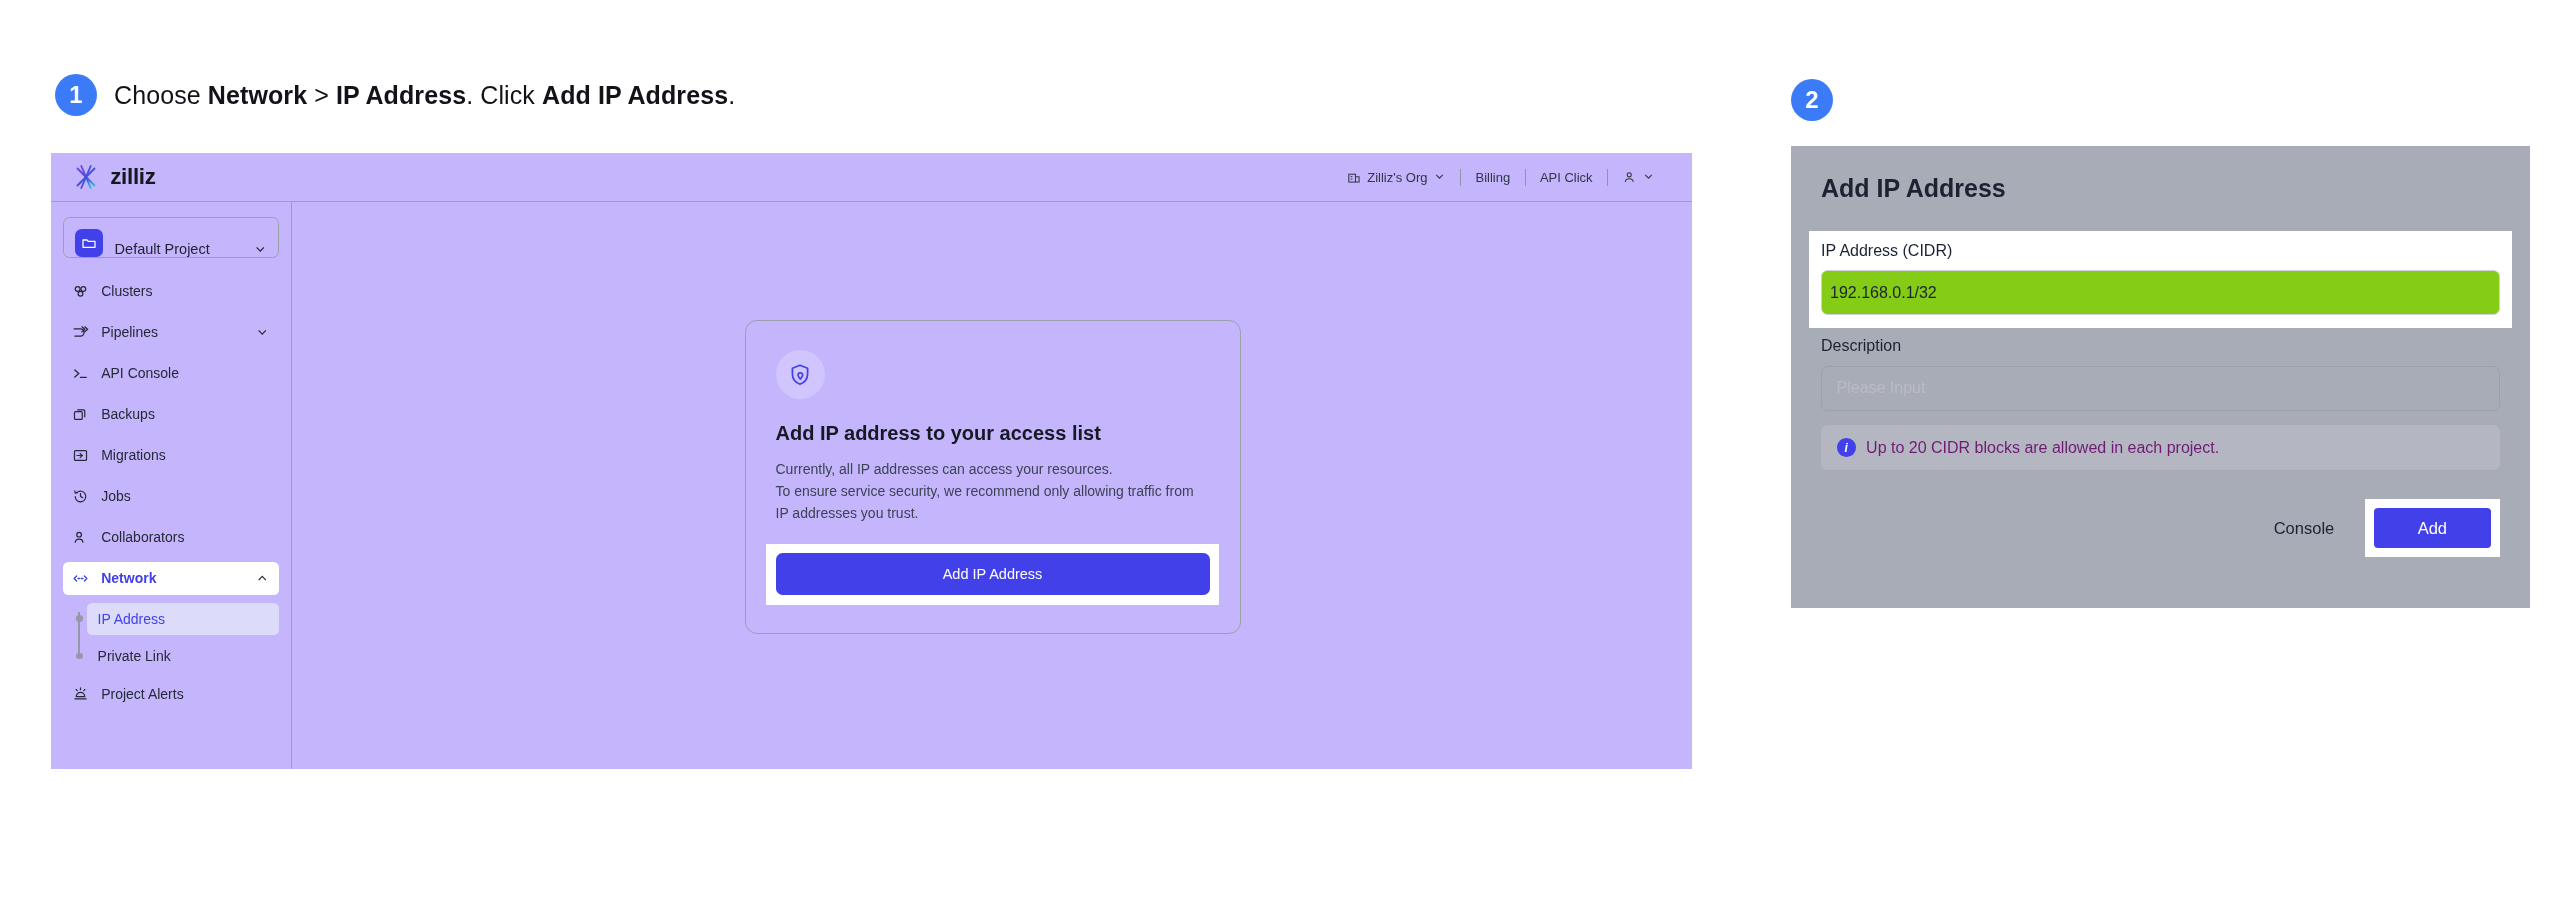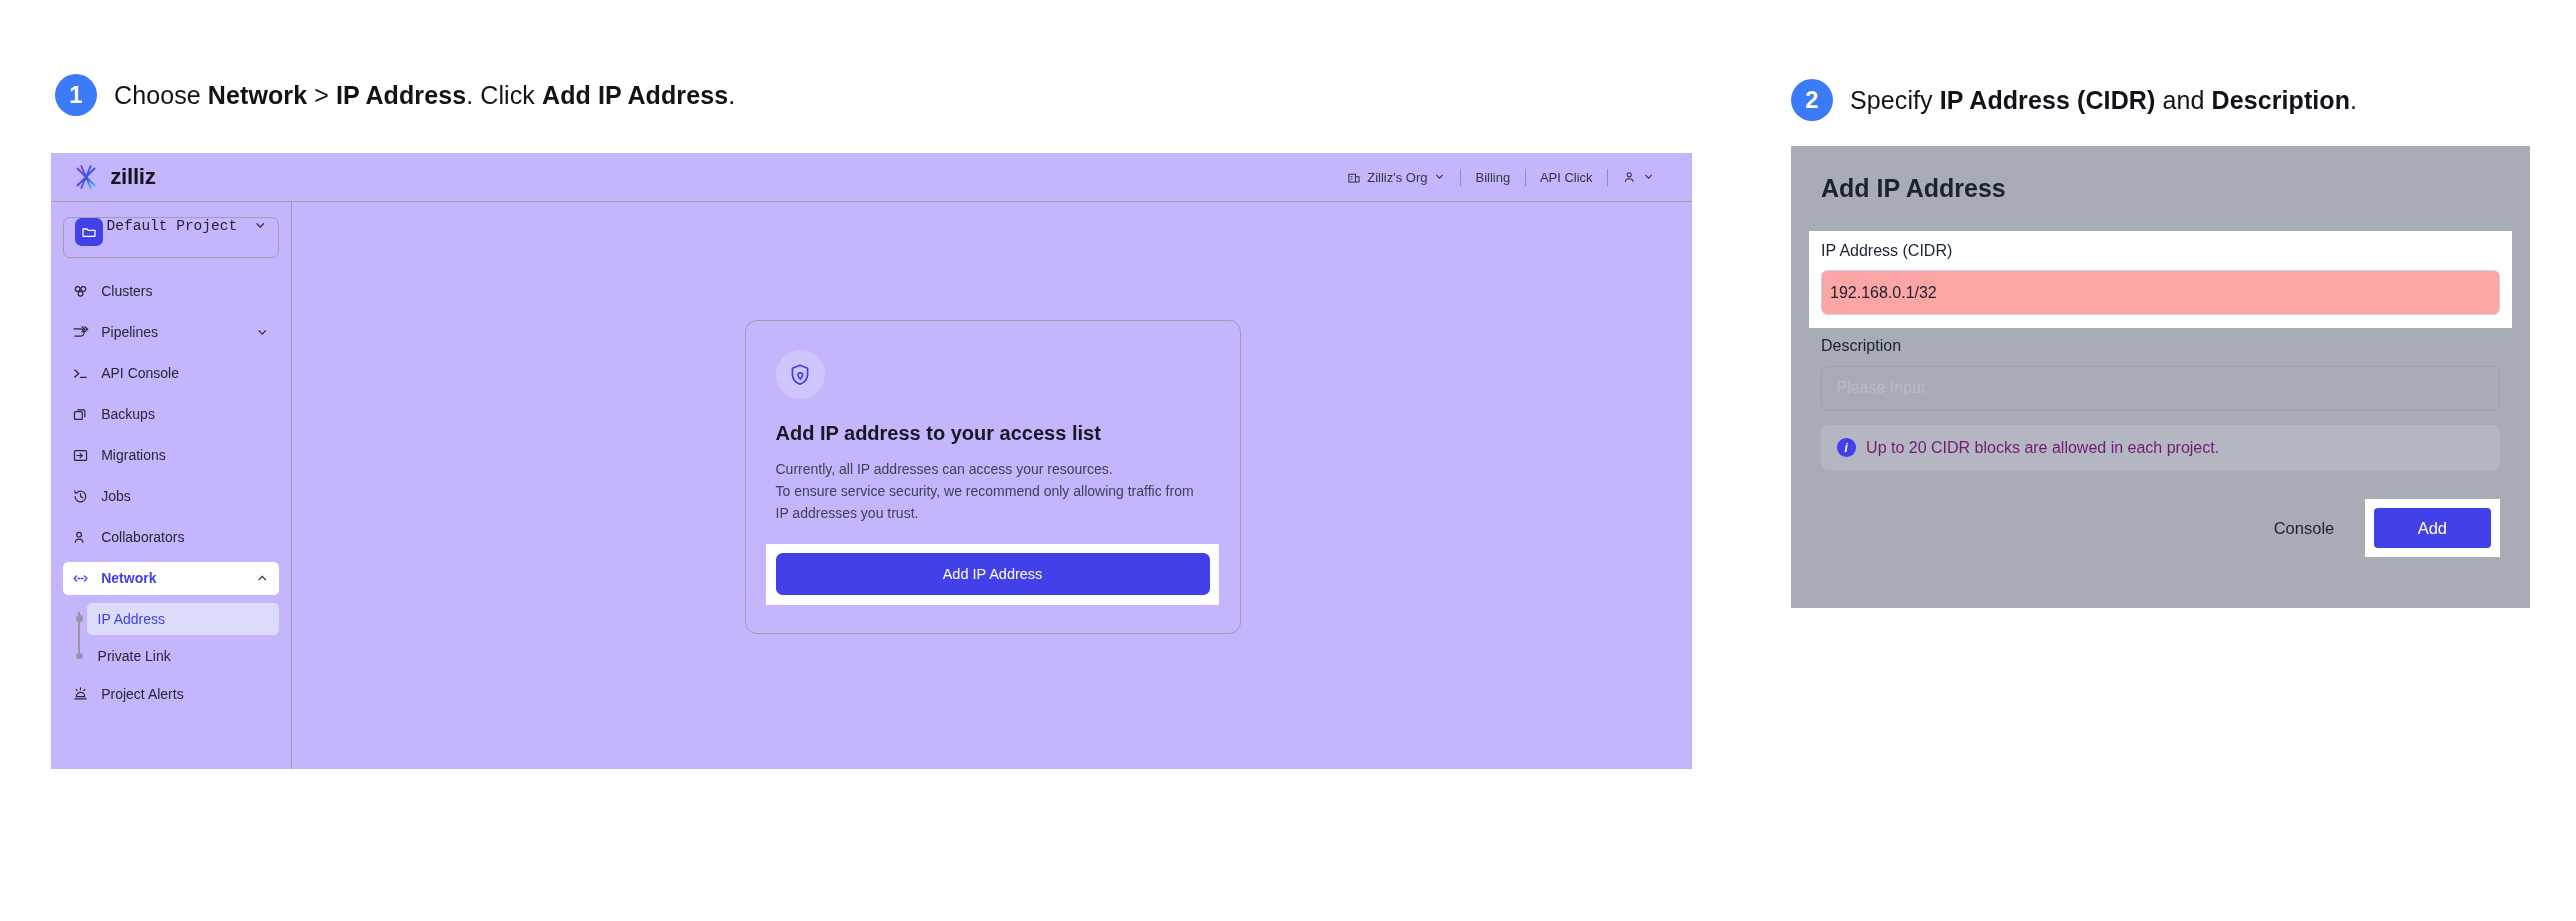--- a/index.html
+++ b/index.html
@@ -44,23 +44,23 @@
   .hr-item { display:flex; align-items:flex-start; gap: 5.3px; padding: 0 14.5px; white-space: nowrap; }
   .hr-sep { width:0.7px; height: 17px; background:#8f96a3; }
 
   
   .sidebar {
     position: absolute; left: 0; top: 49px; bottom: 0; width: 241px;
     border-right: 0.7px solid #9ba0ac;
     padding: 14.5px 12px 0 12px;
   }
   .project-select {
-    display:flex; align-items:flex-start; gap: 4px;
+    display:flex; align-items:flex-end; gap: 12px;
     height: 41px; border: 0.7px solid #9ba0ac; border-radius: 6.6px;
-    padding: 0 10.6px; margin-bottom: 17px; font-family: Liberation Mono, monospace;
+    padding: 0 10.6px; margin-bottom: 17px;
   }
   .proj-icon {
     width: 28px; height: 28px; border-radius: 6.6px; background:#4240e8;
     display:flex; align-items:center; justify-content:center; flex:0 0 auto;
   }
   .proj-label { font-size: 14.5px; color:#1d2230; flex:1; white-space:nowrap; }
   .chev { width: 14.5px; height: 14.5px; flex:0 0 auto; }
 
   .nav-item {
     display:flex; align-items:center; gap: 12px;
@@ -126,21 +126,21 @@
   .dialog-title { font-size: 25px; font-weight: 700; color:#1b2231; margin-bottom: 28px; }
 
   .field-highlight { background:#ffffff; padding: 10.6px 12px 13px 12px; margin: 0 -12px 9.2px -12px; }
   .field-label { font-size: 16px; color:#1b2231; margin-bottom: 10.6px; }
   .text-input {
     width: 100%; height: 45px; border-radius: 6.6px;
     border: 0.7px solid #cfd2da; background: transparent;
     font-size: 16px; color:#1b2231; padding: 0 14.5px;
     font-family: "Liberation Sans", sans-serif;
   }
-  .text-input.filled { background:#fca5a5;padding-left:8px; }
+  .text-input.filled { background:#84cc16;padding-left:8px; }
   .text-input.empty { border-color:#9ba0ac; }
   .text-input.empty::placeholder { color:#b9bcc6; }
 
   .field-block { margin-bottom: 14.5px; }
 
   .info-bar {
     display:flex; align-items:center; gap: 10.6px;
     background: rgba(255,255,255,0.14);
     border-radius: 6.6px; padding: 13px 16px; margin-bottom: 29px;
   }
@@ -170,23 +170,20 @@
 
   <div class="step-caption" style="left:55px; top:74px;">
     <div class="step-badge">1</div>
     <div class="step-text">
       <span>Choose </span><b>Network</b><span> &gt; </span><b>IP Address</b><span>. Click </span><b>Add IP Address</b><span>.</span>
     </div>
   </div>
 
   <div class="step-caption" style="left:1791px; top:79px;">
     <div class="step-badge">2</div>
-    <div class="step-text">
-      <span>Specify </span><b>IP Address (CIDR)</b><span> and </span><b>Description</b><span>.</span>
-    </div>
   </div>
 
   <div class="app-panel">
 
     <div class="app-header">
       <div class="brand">
         <svg class="brand-mark" viewBox="0 0 24 24">
           <defs>
             <linearGradient id="zg" x1="0" y1="0" x2="1" y2="1">
               <stop offset="0%" stop-color="#7b3fe4"></stop>

